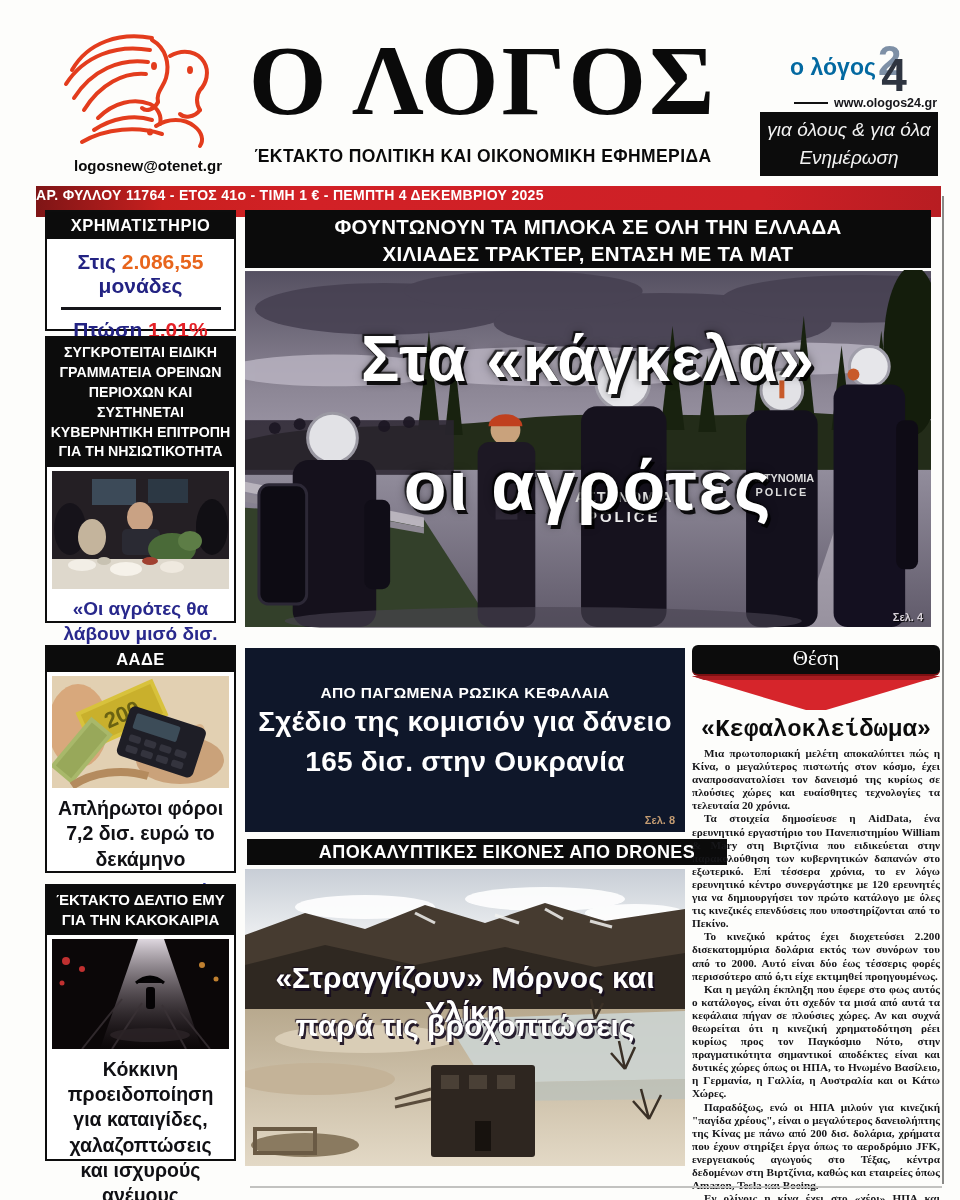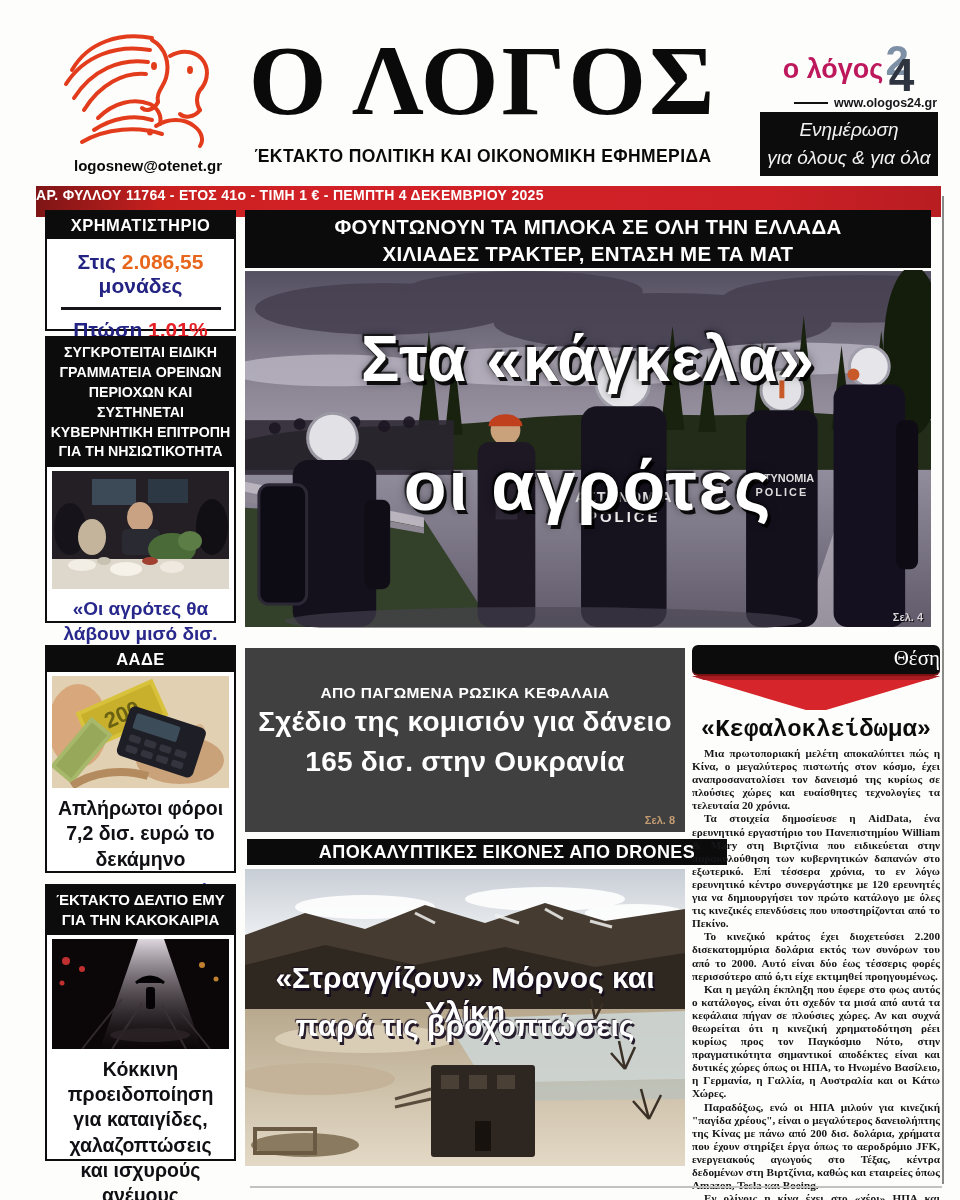--- a/index.html
+++ b/index.html
@@ -6,21 +6,21 @@
   #page{position:relative;width:960px;height:1200px;background:#fdfdfb;overflow:hidden;
         font-family:"Liberation Sans","DejaVu Sans",sans-serif;color:#111;}
   .abs{position:absolute;}
   
   #masthead-title{left:243px;top:30px;width:480px;font-family:"Liberation Serif","DejaVu Serif",serif;
       font-weight:bold;font-size:100px;letter-spacing:3px;text-align:center;line-height:1.02;color:#0a0a0a;}
   #masthead-sub{left:243px;top:146px;width:480px;font-weight:bold;font-size:17.5px;letter-spacing:.4px;text-align:center;color:#0a0a0a;}
   #logo-email{left:48px;top:157px;width:200px;font-weight:bold;font-size:15px;text-align:center;color:#0a0a0a;}
   #weblogo{left:756px;top:40px;width:185px;text-align:center;}
   #weblogo .wl-row{display:flex;align-items:flex-start;justify-content:center;font-weight:bold;}
-  #weblogo .wl-name{font-size:27px;color:#be185d;margin-top:14px;}
+  #weblogo .wl-name{font-size:23px;color:#0369a1;margin-top:14px;}
   #weblogo .wl-two{font-size:42px;color:#7e90a6;line-height:1;margin-left:2px;}
   #weblogo .wl-four{font-size:46px;color:#2e3440;line-height:1;margin-left:-20px;margin-top:12px;}
   #weblogo .wl-site{display:flex;align-items:center;justify-content:flex-end;gap:6px;margin-top:-2px;padding-right:4px;}
   #weblogo .wl-dash{width:34px;height:2.5px;background:#111;}
   #weblogo .wl-url{font-weight:bold;font-size:12.5px;color:#15151a;}
   #slogan-box{left:760px;top:112px;width:178px;height:64px;background:#0c0c0c;color:#f2f2f2;
       font-style:italic;font-size:19px;line-height:1.45;display:flex;flex-direction:column;justify-content:center;text-align:center;}
   
   #issue-bar{left:36px;top:186px;width:905px;height:31px;
       background:linear-gradient(90deg,#7e1516,#c9201f 14%,#d22126 30%,#cd2026 80%,#b81d22);
@@ -48,33 +48,33 @@
   #top-banner{left:245px;top:210px;width:686px;height:58px;background:#0b0b0b;color:#fff;
       font-weight:bold;font-size:20.5px;line-height:27px;text-align:center;padding-top:3px;box-sizing:border-box;letter-spacing:.3px;}
   #lead-photo-wrap{left:245px;top:270px;width:686px;height:358px;}
   .overlay-head{position:absolute;width:100%;text-align:center;color:#fff;font-weight:bold;
       text-shadow:3px 4px 0 rgba(0,0,0,.9),-2px -2px 1px rgba(0,0,0,.75),0 0 10px rgba(0,0,0,.55);}
   #lead-line1{top:52px;font-size:64px;letter-spacing:1px;}
   #lead-line2{top:176px;font-size:70px;letter-spacing:2px;text-align:center;}
   .photo-page{position:absolute;right:8px;bottom:5px;font-weight:bold;font-size:11px;color:#d8d2da;
       text-shadow:1px 1px 1px #000;}
   
-  #ukraine-box{left:245px;top:648px;width:440px;height:184px;background:#404040;color:#fff;}
+  #ukraine-box{left:245px;top:648px;width:440px;height:184px;background:#0f172a;color:#fff;}
   #ukraine-kicker{margin-top:36px;text-align:center;font-weight:bold;font-size:15.5px;letter-spacing:.4px;}
   .ukraine-head{text-align:center;font-weight:bold;font-size:28px;line-height:1.42;letter-spacing:.2px;}
   #ukraine-page{position:absolute;right:10px;bottom:6px;font-weight:bold;font-size:11px;color:#c49c72;}
   #drones-bar{left:247px;top:839px;width:440px;height:26px;background:#0b0b0b;color:#fff;
       font-weight:bold;font-size:18px;line-height:26px;text-align:center;letter-spacing:.4px;padding-left:40px;}
   #reservoir-wrap{left:245px;top:869px;width:440px;height:374px;}
   #res-line1{top:92px;font-size:30px;text-shadow:2px 3px 0 rgba(20,10,30,.9),-1px -1px 1px rgba(20,10,30,.8);}
   #res-line2{top:140px;font-size:30px;text-shadow:2px 3px 0 rgba(20,10,30,.9),-1px -1px 1px rgba(20,10,30,.8);}
   #res-page{color:#17121a;text-shadow:1px 1px 0 rgba(255,255,255,.65);}
   
   #opinion-col{left:692px;top:645px;width:248px;}
-  #thesi-bar{background:#0c0c0c;color:#fff;border-radius:6px;text-align:right;
+  #thesi-bar{background:#0c0c0c;color:#fff;border-radius:6px;text-align:center;
       font-family:"Liberation Serif","DejaVu Serif",serif;font-size:21px;padding:1px 0 3px 0;border-bottom:2px solid #7d1012;}
   #thesi-arrow{display:block;margin-top:0;}
   #opinion-title{text-align:center;font-family:Liberation Mono, monospace;
       font-weight:bold;font-size:24px;margin:4px 0 4px 0;color:#0c0c0c;}
   #opinion-body{font-family:"Liberation Serif","DejaVu Serif",serif;font-weight:bold;font-size:11.2px;
       line-height:1.17;text-align:justify;color:#17171a;}
   #opinion-body p{margin:0;text-indent:12px;}
   
   #edge-right{left:942px;top:196px;width:2px;height:988px;background:#8a8a88;}
   #edge-bottom{left:250px;top:1186px;width:692px;height:2px;background:#c2c2c0;}
@@ -116,22 +116,22 @@
       <span class="wl-two">2</span>
       <span class="wl-four">4</span>
     </div>
     <div class="wl-site">
       <span class="wl-dash"></span>
       <span class="wl-url">www.ologos24.gr</span>
     </div>
   </div>
 
   <div class="abs" id="slogan-box">
+    <span>για όλους &amp; για όλα</span>
     <span>Ενημέρωση</span>
-    <span>για όλους &amp; για όλα</span>
   </div>
 
   <div class="abs" id="issue-bar">ΑΡ. ΦΥΛΛΟΥ 11764 - ΕΤΟΣ 41ο - ΤΙΜΗ 1 € - ΠΕΜΠΤΗ 4 ΔΕΚΕΜΒΡΙΟΥ 2025</div>
 
   <div class="abs sbox" id="stock-box">
     <div class="shead">ΧΡΗΜΑΤΙΣΤΗΡΙΟ</div>
     <div class="stock-line"><span>Στις </span><span class="stock-orange">2.086,55</span><span> μονάδες</span></div>
     <div id="stock-divider"></div>
     <div class="stock-line" style="margin-top:8px;"><span>Πτώση </span><span class="stock-red">1,01%</span></div>
   </div>

